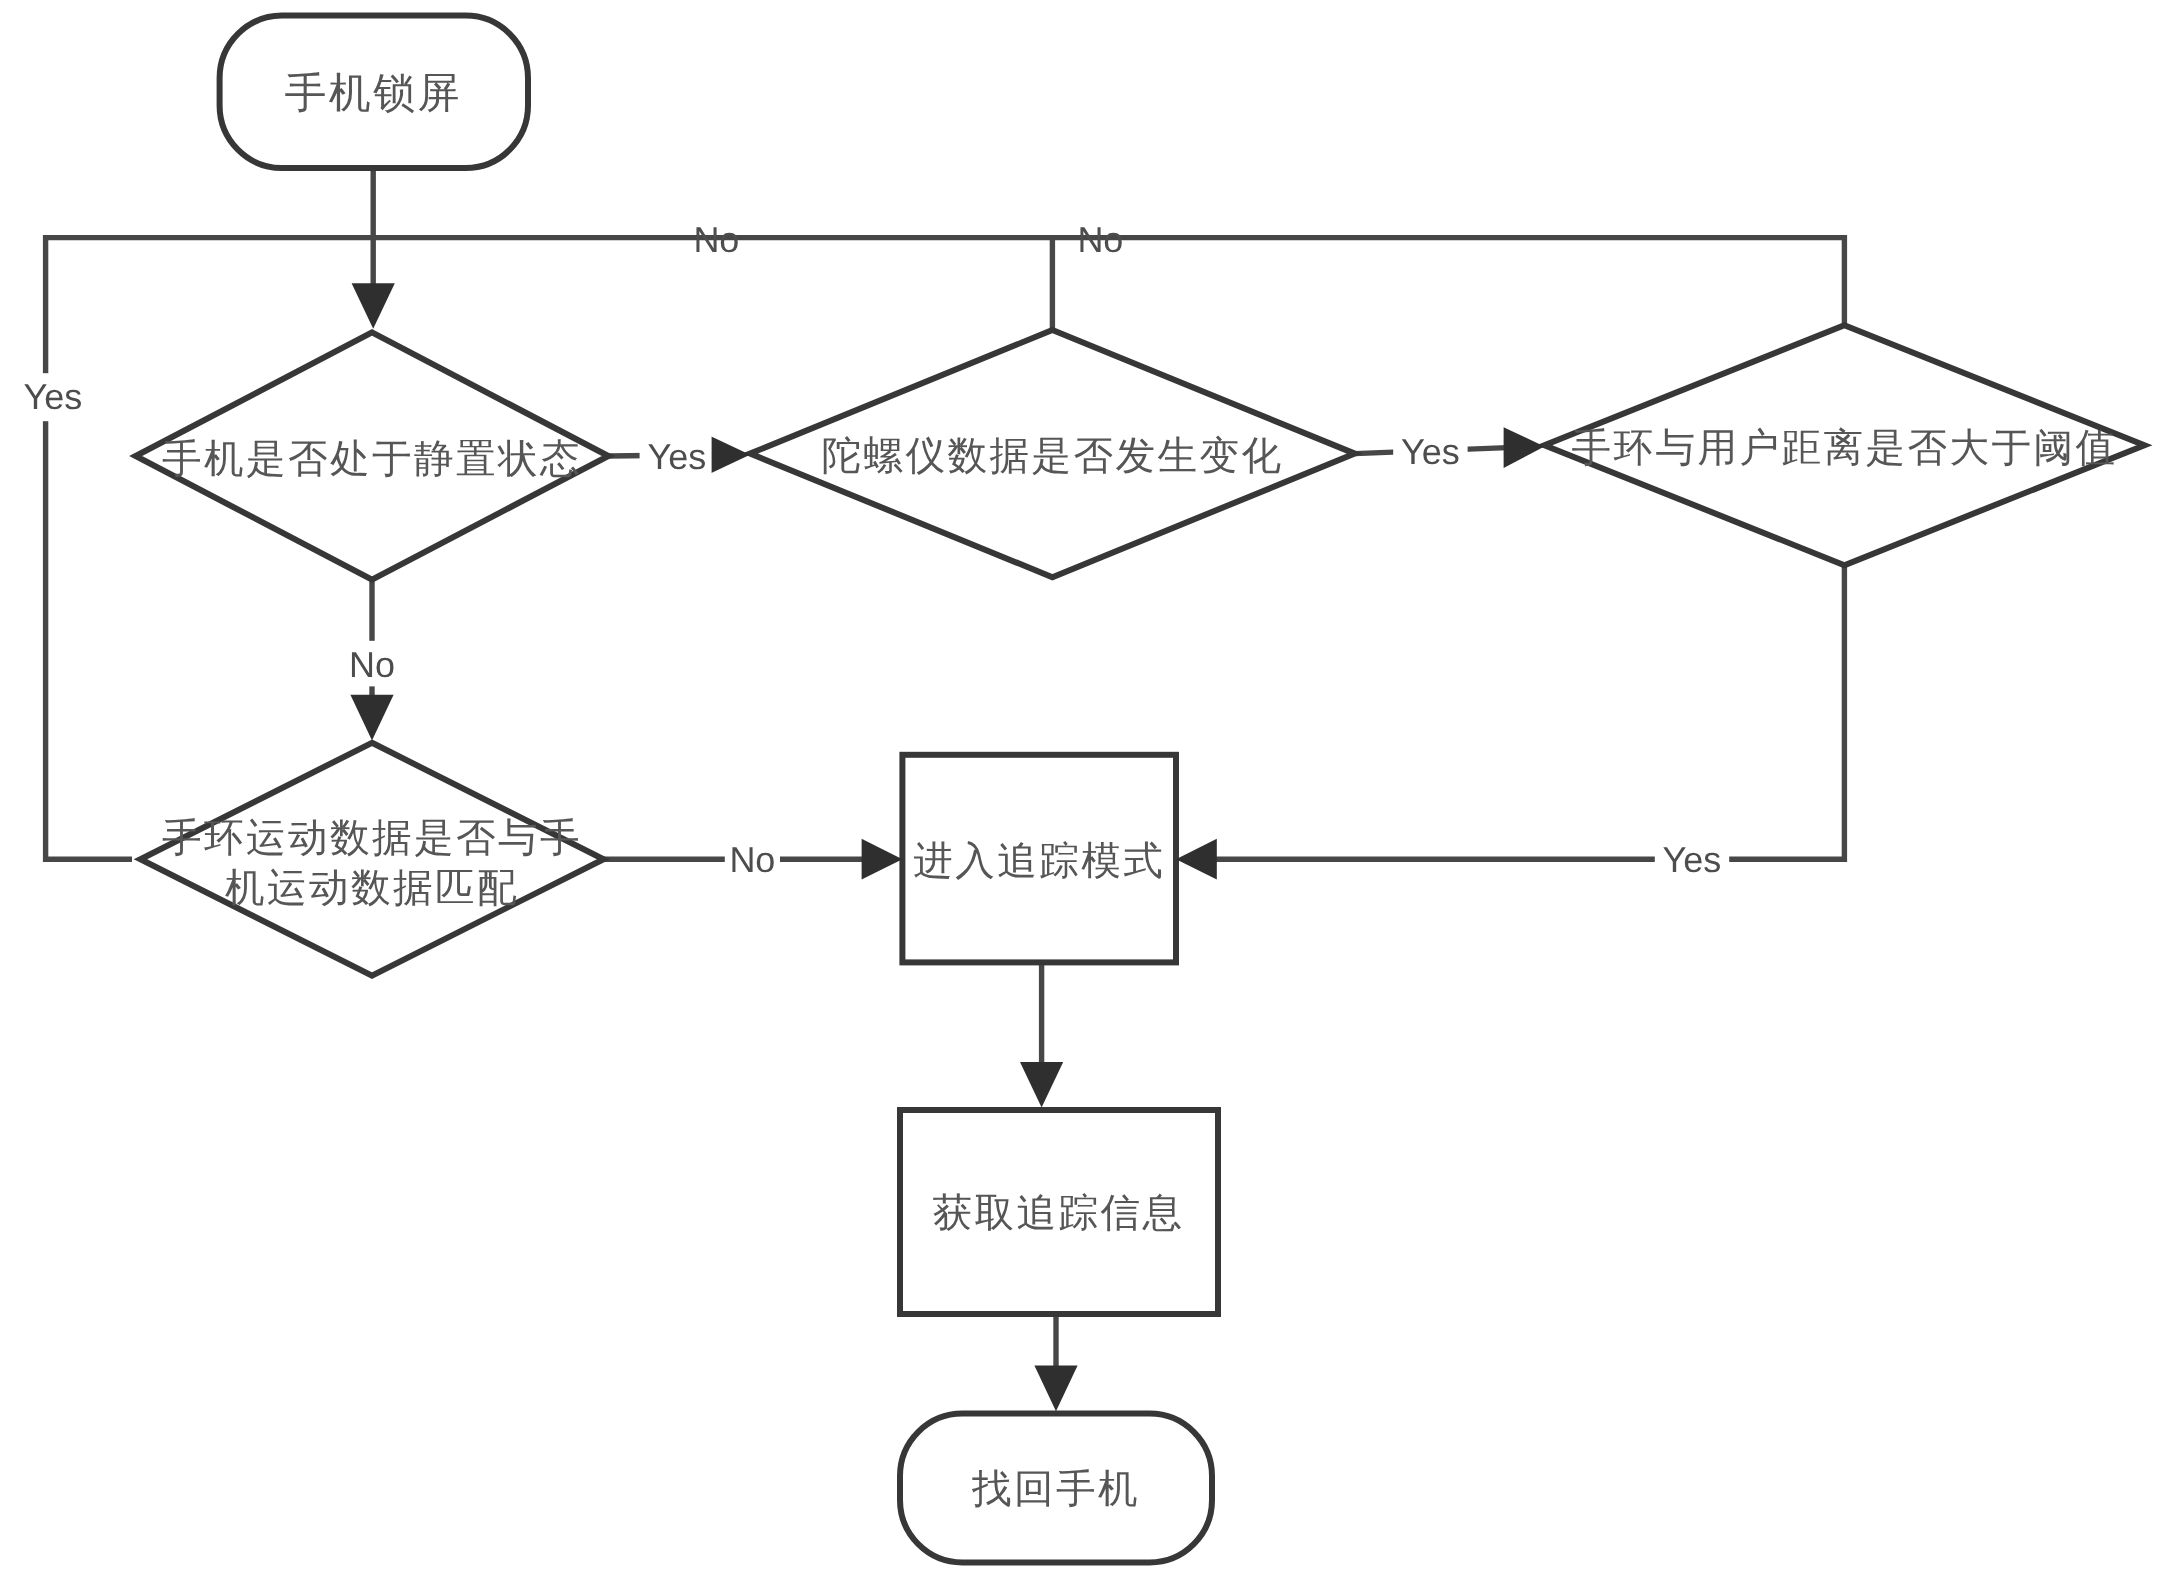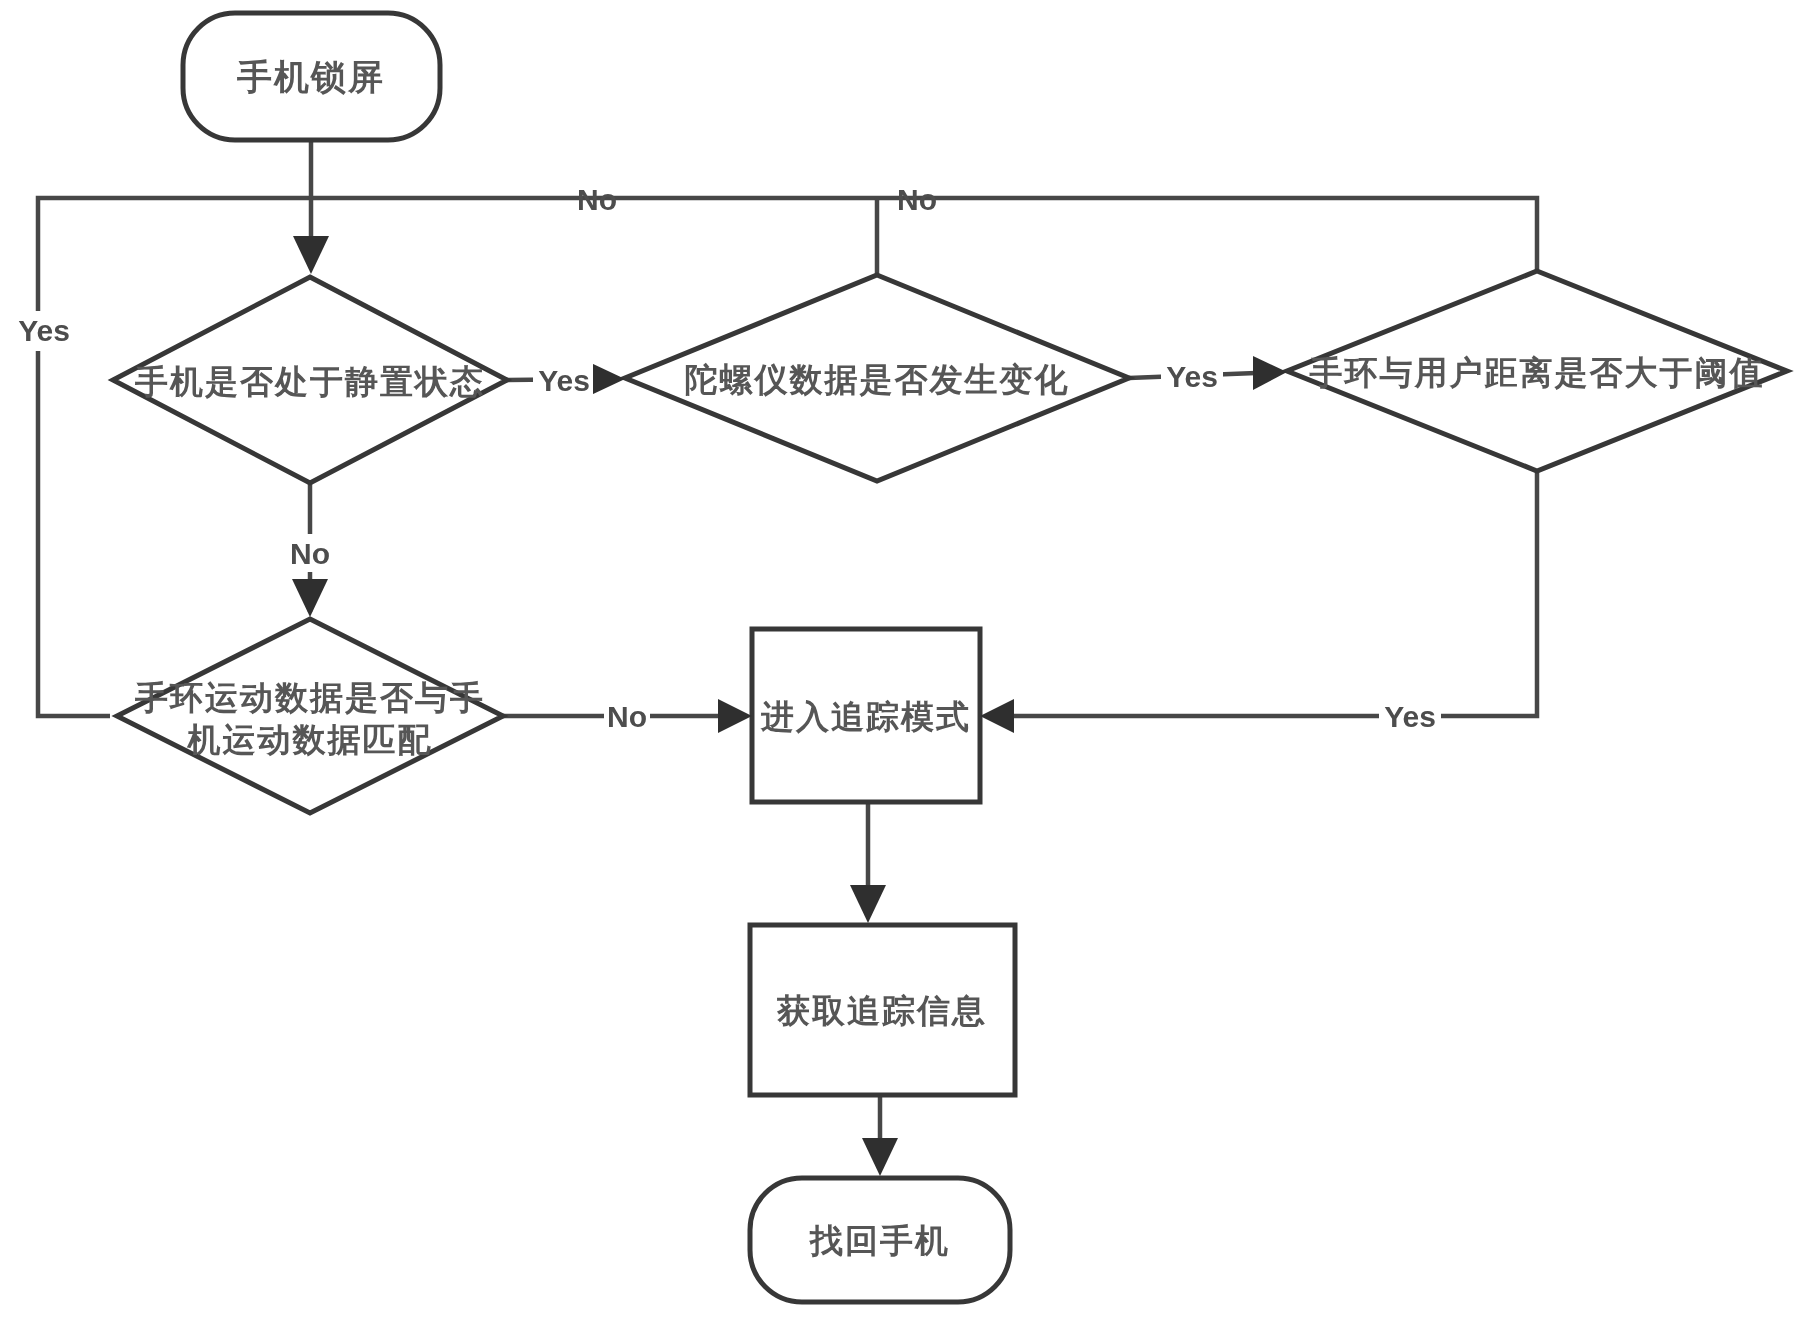--- a/index.html
+++ b/index.html
@@ -7,21 +7,20 @@
     padding: 0;
     background: #ffffff;
     font-family: "Liberation Sans", "DejaVu Sans", sans-serif;
   }
   .stage {
     position: relative;
     width: 1813px;
     height: 1321px;
     background: #ffffff;
     overflow: hidden;
-    font-weight: bold;
   }
   svg { display: block; }
   .edge {
     stroke: #474747;
     stroke-width: 4.5;
     fill: none;
     stroke-linejoin: miter;
   }
   .shape {
     stroke: #373737;

